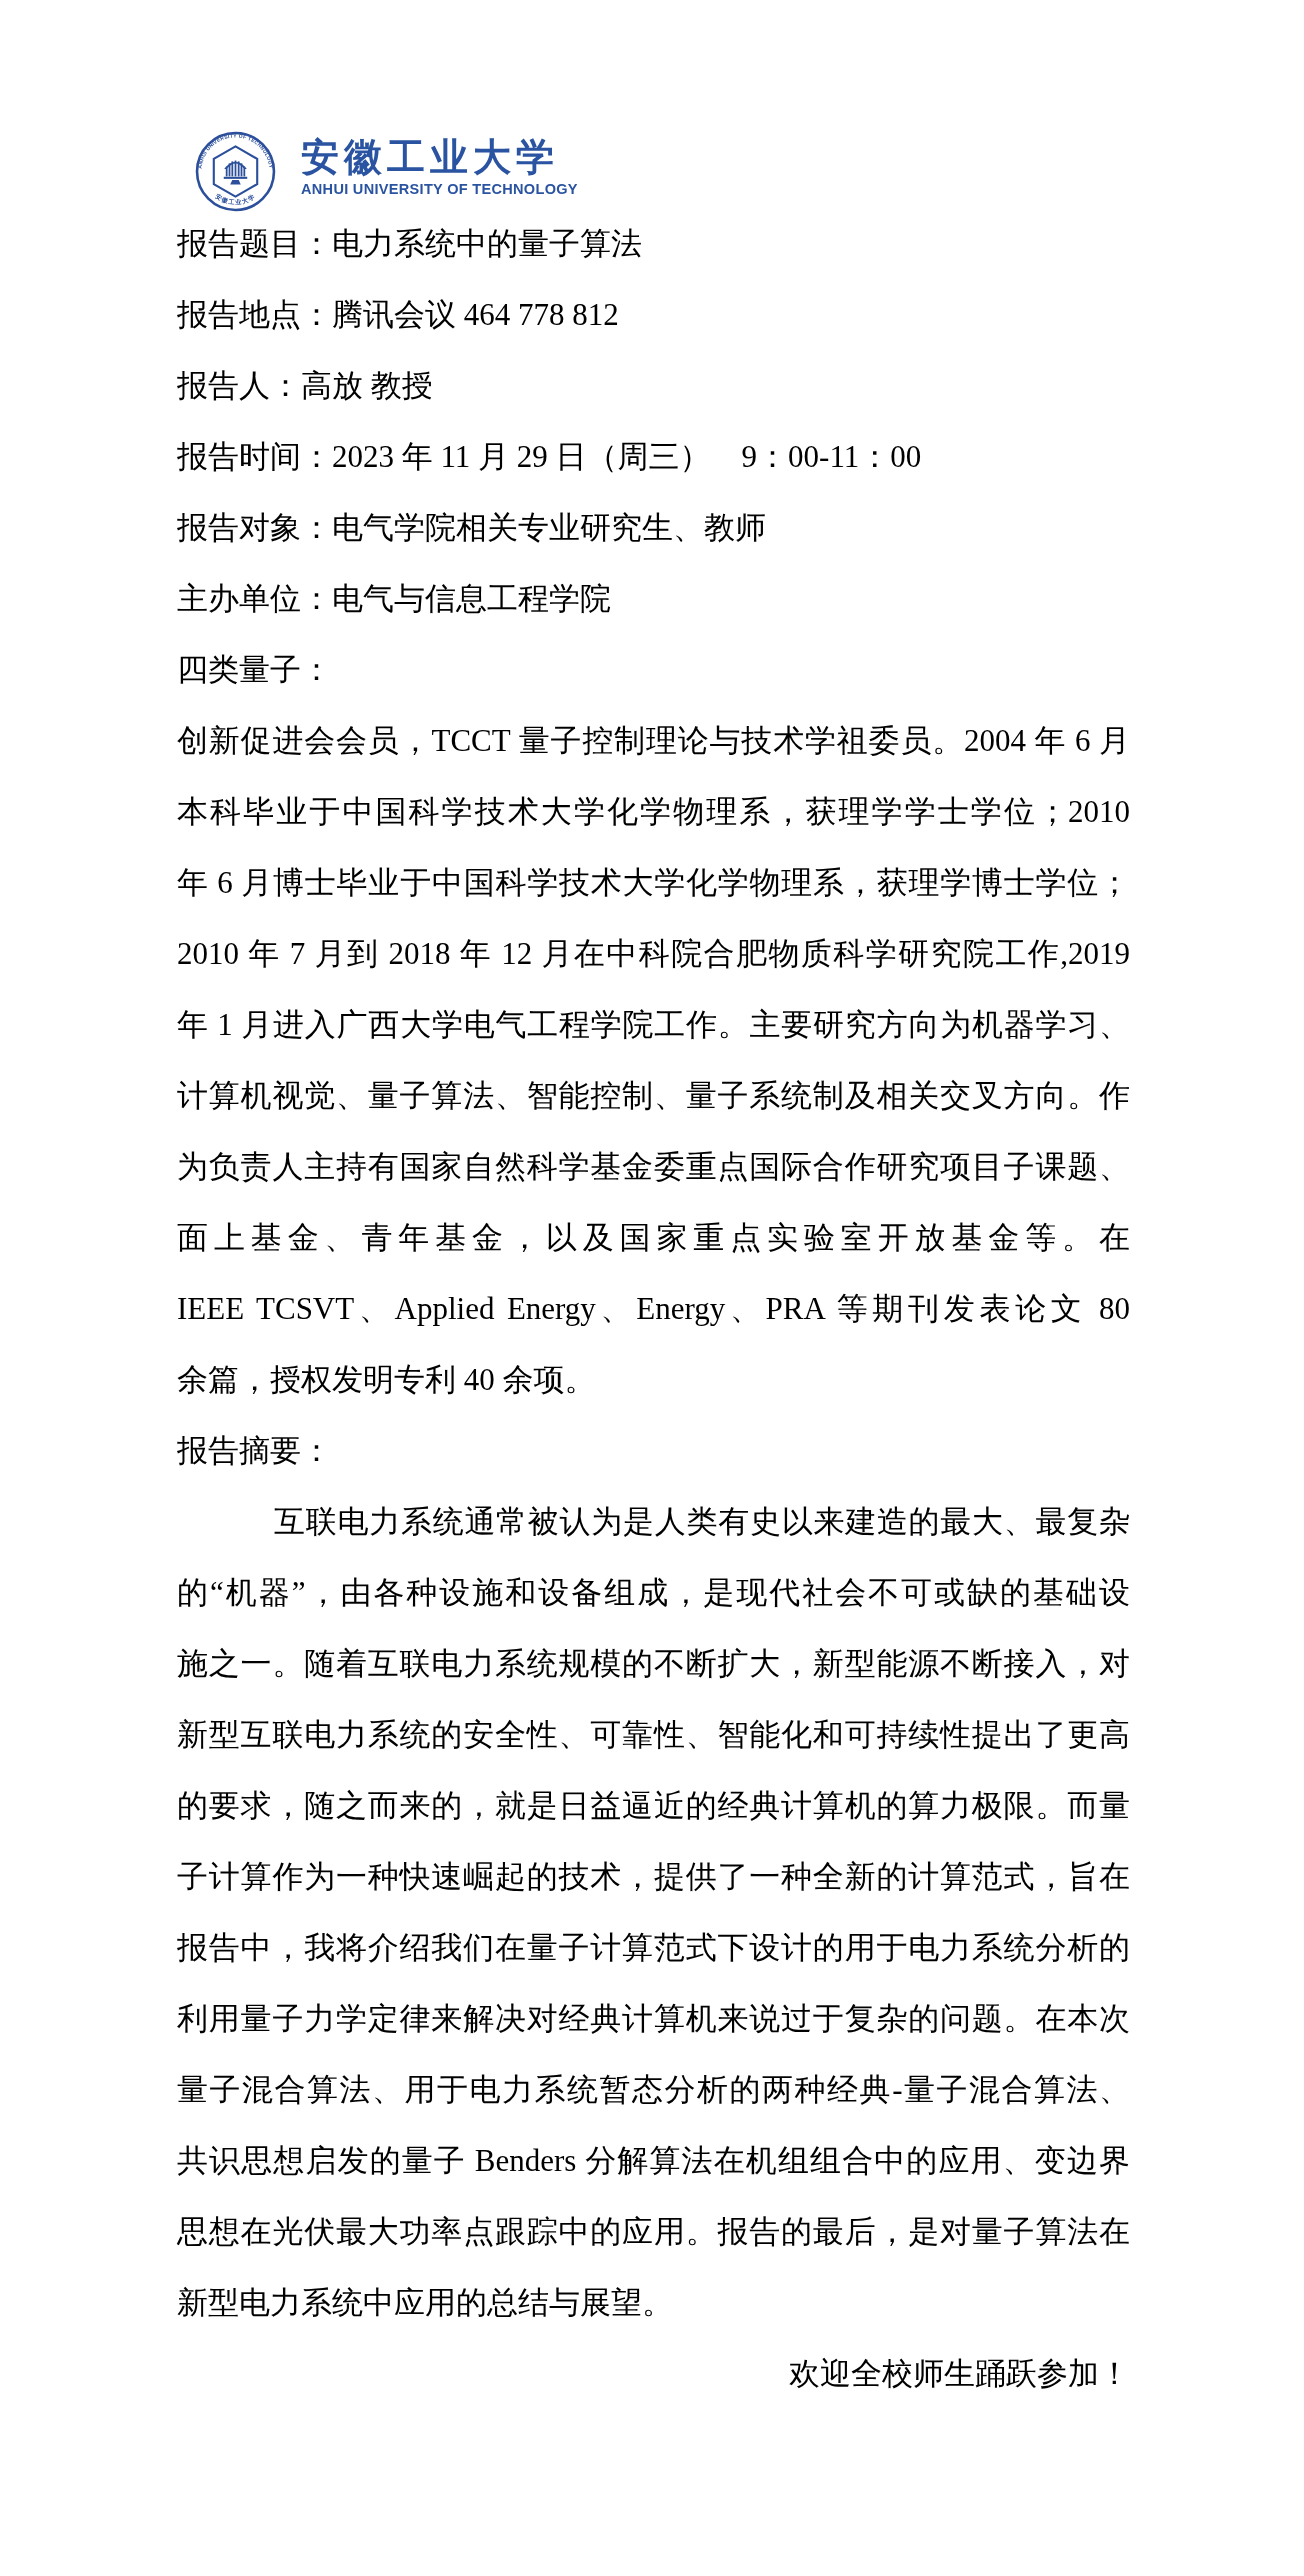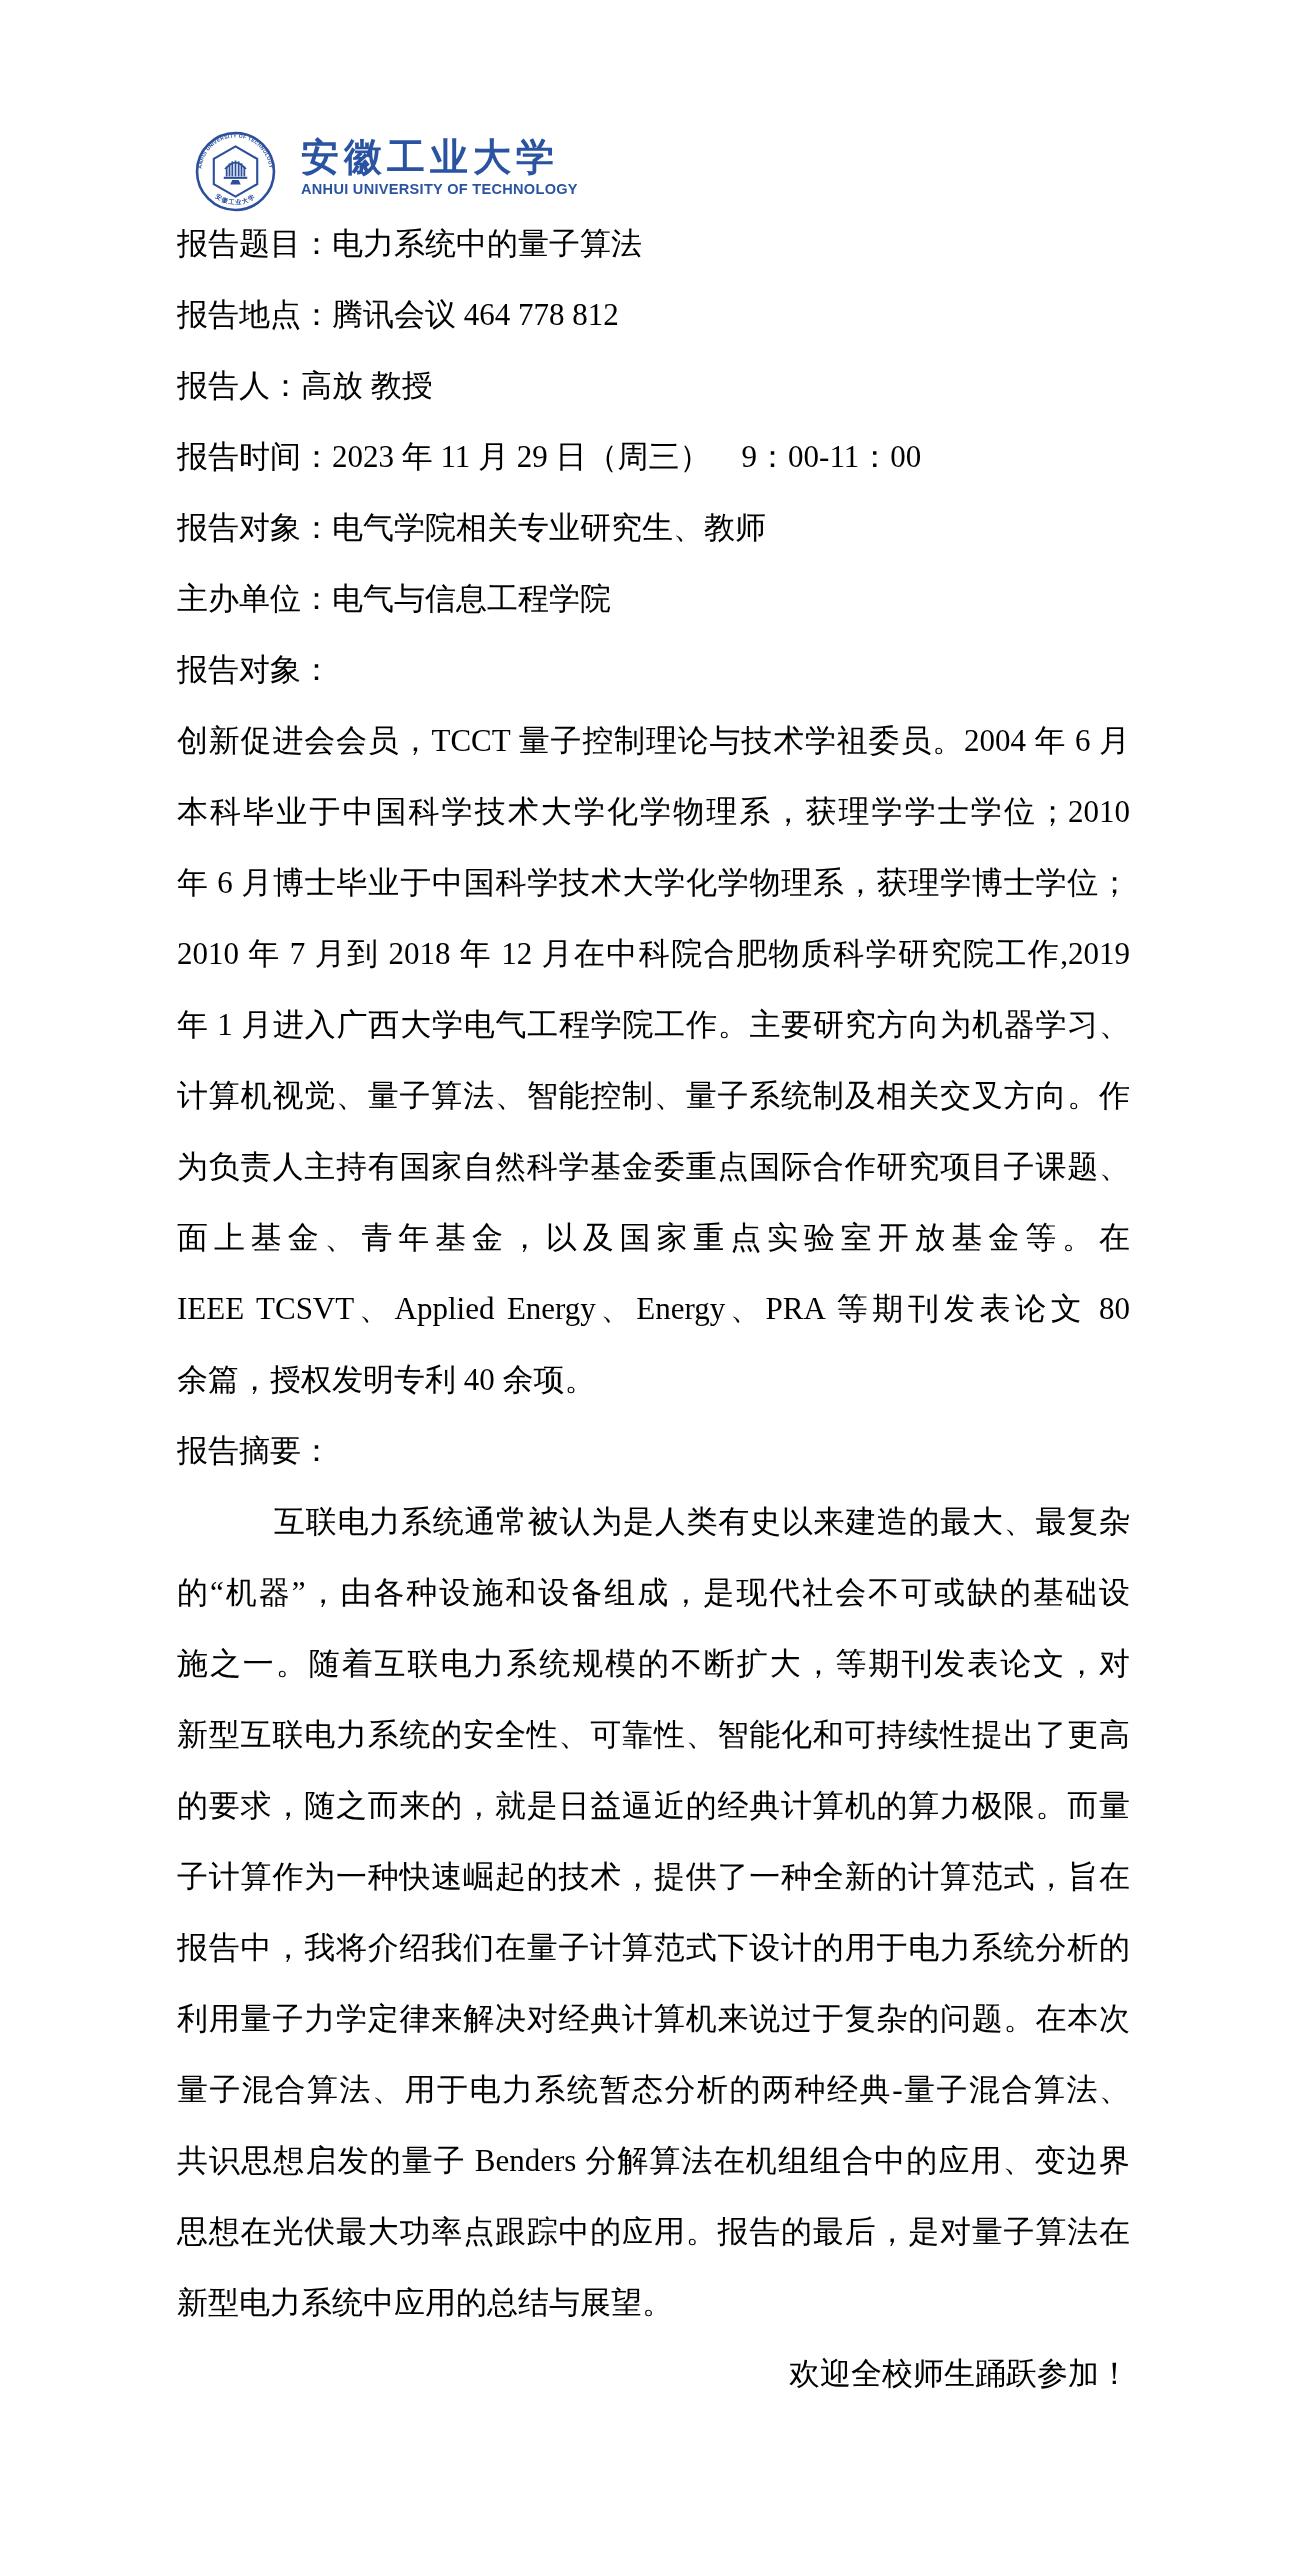--- a/index.html
+++ b/index.html
@@ -86,38 +86,38 @@
 
   <div class="content">
 
     <div class="line">报告题目：电力系统中的量子算法</div>
     <div class="line">报告地点：腾讯会议 464 778 812</div>
     <div class="line">报告人：高放 教授</div>
     <div class="line">报告时间：2023 年 11 月 29 日（周三）　9：00-11：00</div>
     <div class="line">报告对象：电气学院相关专业研究生、教师</div>
     <div class="line">主办单位：电气与信息工程学院</div>
 
-    <div class="line">报告对象：</div>
+    <div class="line">四类量子：</div>
 
     <div class="line j">创新促进会会员，TCCT 量子控制理论与技术学祖委员。2004 年 6 月</div>
     <div class="line j">本科毕业于中国科学技术大学化学物理系，获理学学士学位；2010</div>
     <div class="line j">年 6 月博士毕业于中国科学技术大学化学物理系，获理学博士学位；</div>
     <div class="line j">2010 年 7 月到 2018 年 12 月在中科院合肥物质科学研究院工作,2019</div>
     <div class="line j">年 1 月进入广西大学电气工程学院工作。主要研究方向为机器学习、</div>
     <div class="line j">计算机视觉、量子算法、智能控制、量子系统制及相关交叉方向。作</div>
     <div class="line j">为负责人主持有国家自然科学基金委重点国际合作研究项目子课题、</div>
     <div class="line j">面上基金、青年基金，以及国家重点实验室开放基金等。在</div>
     <div class="line j">IEEE TCSVT、Applied Energy、Energy、PRA 等期刊发表论文 80</div>
     <div class="line">余篇，授权发明专利 40 余项。</div>
 
     <div class="line">报告摘要：</div>
 
     <div class="line j indent">互联电力系统通常被认为是人类有史以来建造的最大、最复杂</div>
     <div class="line j">的“机器”，由各种设施和设备组成，是现代社会不可或缺的基础设</div>
-    <div class="line j">施之一。随着互联电力系统规模的不断扩大，等期刊发表论文，对</div>
+    <div class="line j">施之一。随着互联电力系统规模的不断扩大，新型能源不断接入，对</div>
     <div class="line j">新型互联电力系统的安全性、可靠性、智能化和可持续性提出了更高</div>
     <div class="line j">的要求，随之而来的，就是日益逼近的经典计算机的算力极限。而量</div>
     <div class="line j">子计算作为一种快速崛起的技术，提供了一种全新的计算范式，旨在</div>
     <div class="line j">报告中，我将介绍我们在量子计算范式下设计的用于电力系统分析的</div>
     <div class="line j">利用量子力学定律来解决对经典计算机来说过于复杂的问题。在本次</div>
     <div class="line j">量子混合算法、用于电力系统暂态分析的两种经典-量子混合算法、</div>
     <div class="line j">共识思想启发的量子 Benders 分解算法在机组组合中的应用、变边界</div>
     <div class="line j">思想在光伏最大功率点跟踪中的应用。报告的最后，是对量子算法在</div>
     <div class="line">新型电力系统中应用的总结与展望。</div>
 

